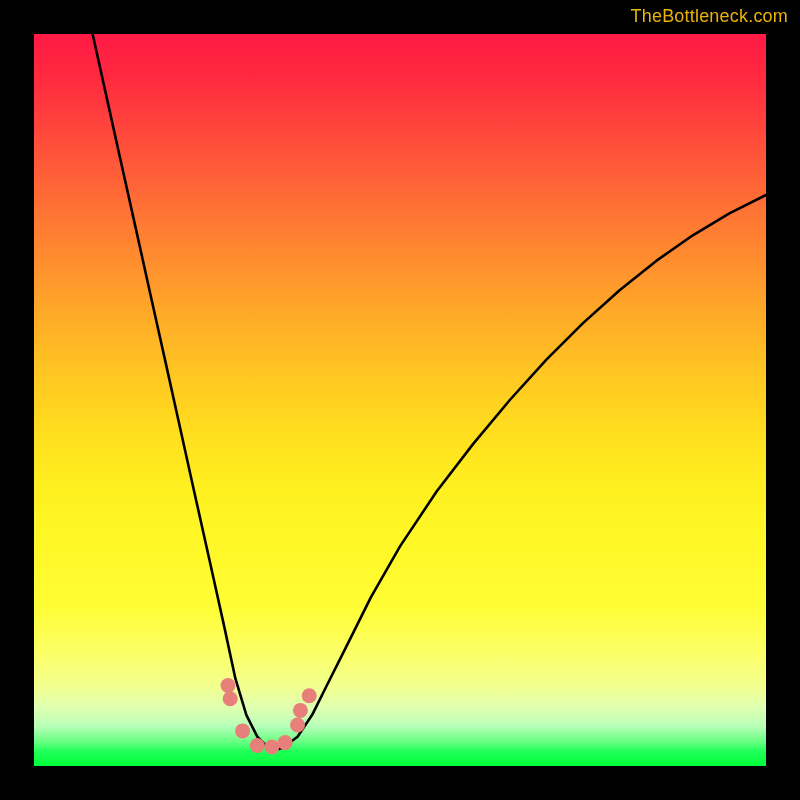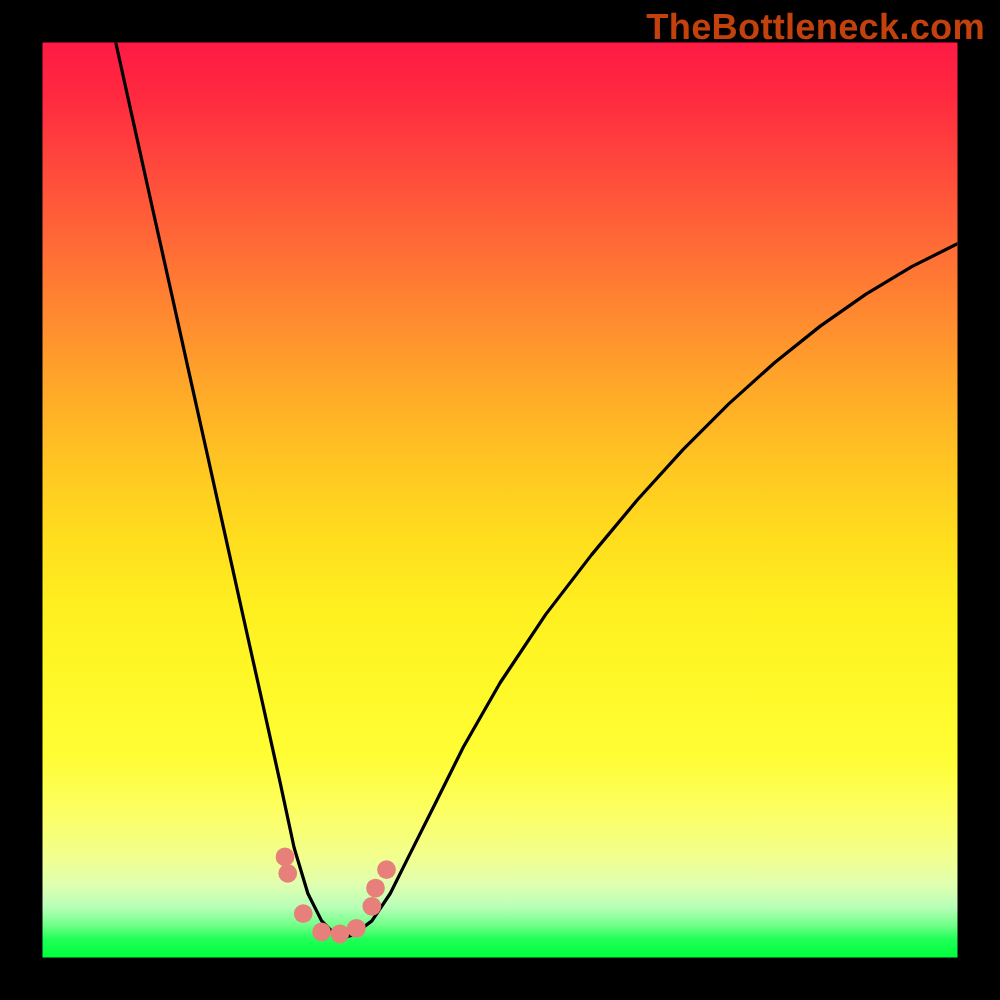--- a/index.html
+++ b/index.html
@@ -43,24 +43,24 @@
       #b8ffb8 94.5%,
       #70ff88 96.5%,
       #20ff58 98%,
       #00ff3a 100%
     );
   }
   .watermark {
     position: absolute;
     top: 6px;
     right: 12px;
-    color: #c2410c;
-    font-size: 29px;
+    color: #eab308;
+    font-size: 18px;
     letter-spacing: 0.2px;
-    font-weight: 700;
+    font-weight: 400;
   }
   svg.curve {
     position: absolute;
     left: 0;
     top: 0;
     width: 732px;
     height: 732px;
   }
 </style>
 </head>

